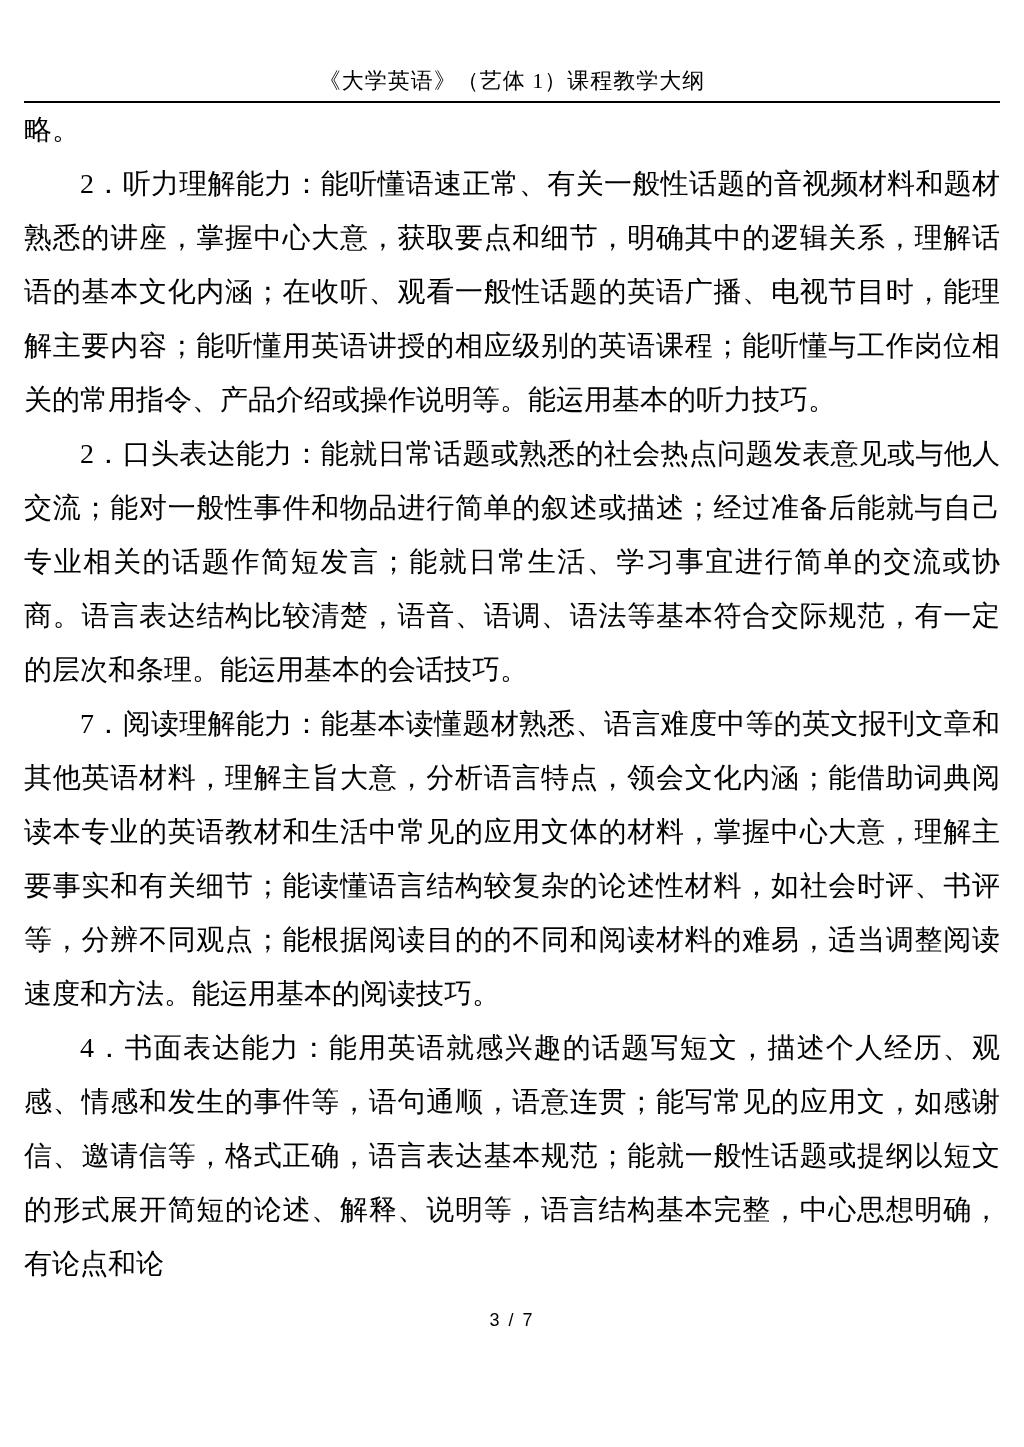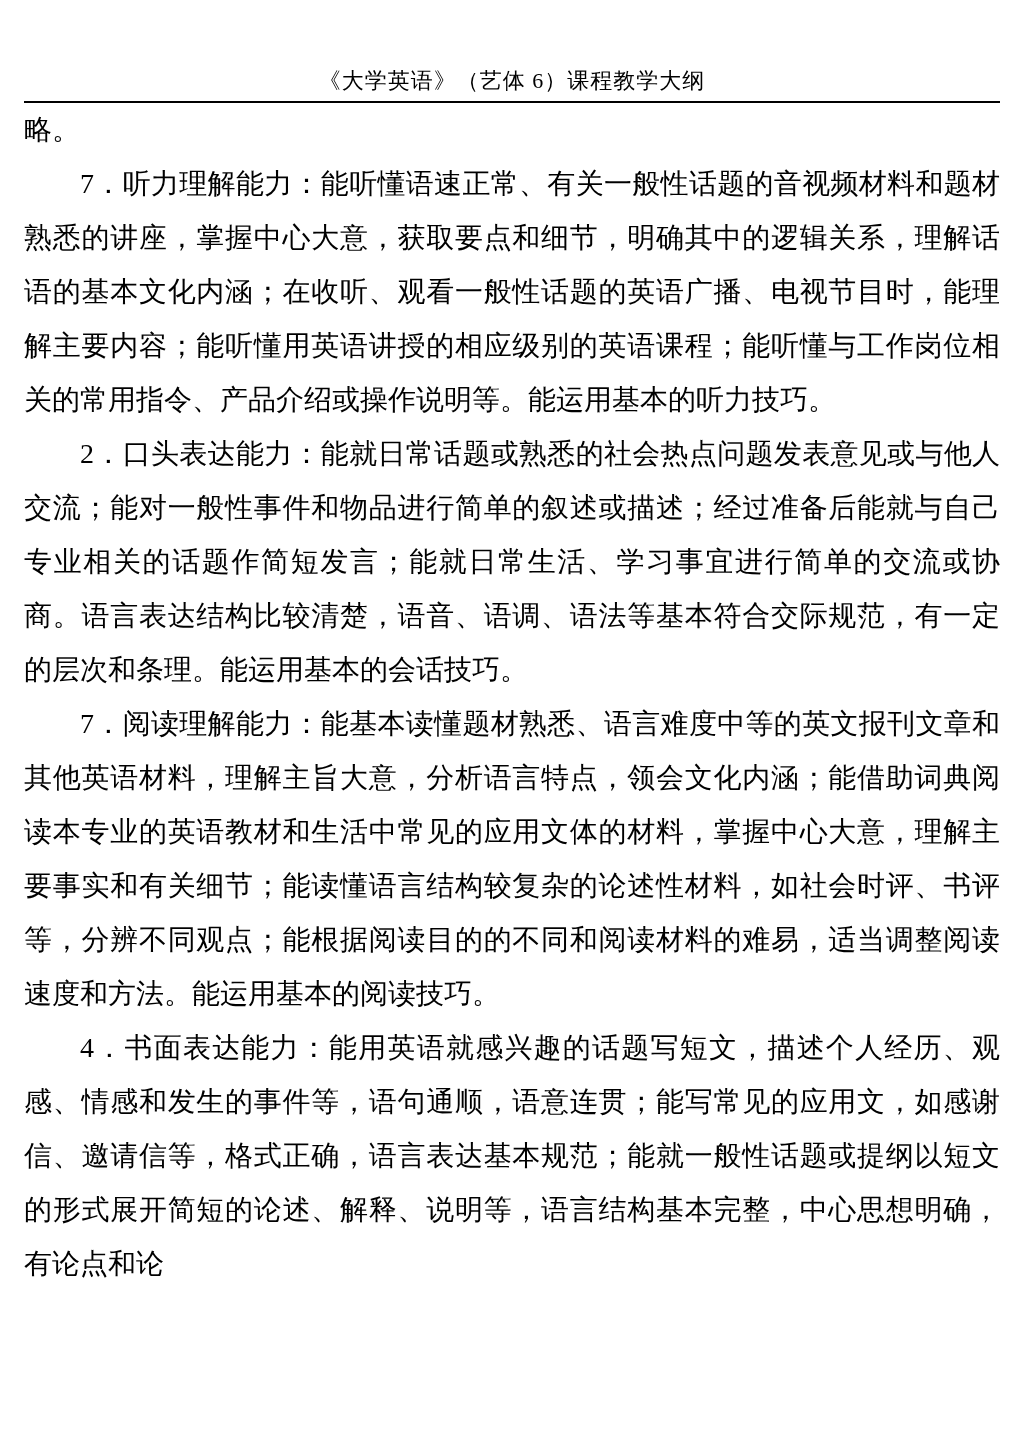--- a/index.html
+++ b/index.html
@@ -60,25 +60,28 @@
     letter-spacing: 2px;
     color: #000000;
   }
 </style>
 </head>
 <body>
 
 <div class="page">
 
   <div class="header">
-    <div class="header-title">《大学英语》（艺体 6）课程教学大纲</div>
+    <div class="header-title">《大学英语》（艺体 1）课程教学大纲</div>
   </div>
 
   <div class="body-text">
     <p>略。</p>
-    <p class="indent">7．听力理解能力：能听懂语速正常、有关一般性话题的音视频材料和题材熟悉的讲座，掌握中心大意，获取要点和细节，明确其中的逻辑关系，理解话语的基本文化内涵；在收听、观看一般性话题的英语广播、电视节目时，能理解主要内容；能听懂用英语讲授的相应级别的英语课程；能听懂与工作岗位相关的常用指令、产品介绍或操作说明等。能运用基本的听力技巧。</p>
+    <p class="indent">2．听力理解能力：能听懂语速正常、有关一般性话题的音视频材料和题材熟悉的讲座，掌握中心大意，获取要点和细节，明确其中的逻辑关系，理解话语的基本文化内涵；在收听、观看一般性话题的英语广播、电视节目时，能理解主要内容；能听懂用英语讲授的相应级别的英语课程；能听懂与工作岗位相关的常用指令、产品介绍或操作说明等。能运用基本的听力技巧。</p>
     <p class="indent">2．口头表达能力：能就日常话题或熟悉的社会热点问题发表意见或与他人交流；能对一般性事件和物品进行简单的叙述或描述；经过准备后能就与自己专业相关的话题作简短发言；能就日常生活、学习事宜进行简单的交流或协商。语言表达结构比较清楚，语音、语调、语法等基本符合交际规范，有一定的层次和条理。能运用基本的会话技巧。</p>
     <p class="indent">7．阅读理解能力：能基本读懂题材熟悉、语言难度中等的英文报刊文章和其他英语材料，理解主旨大意，分析语言特点，领会文化内涵；能借助词典阅读本专业的英语教材和生活中常见的应用文体的材料，掌握中心大意，理解主要事实和有关细节；能读懂语言结构较复杂的论述性材料，如社会时评、书评等，分辨不同观点；能根据阅读目的的不同和阅读材料的难易，适当调整阅读速度和方法。能运用基本的阅读技巧。</p>
     <p class="indent">4．书面表达能力：能用英语就感兴趣的话题写短文，描述个人经历、观感、情感和发生的事件等，语句通顺，语意连贯；能写常见的应用文，如感谢信、邀请信等，格式正确，语言表达基本规范；能就一般性话题或提纲以短文的形式展开简短的论述、解释、说明等，语言结构基本完整，中心思想明确，有论点和论</p>
   </div>
 
+  <div class="footer">
+    <span class="page-number">3 / 7</span>
+  </div>
 
 </div>
 
 </body></html>

